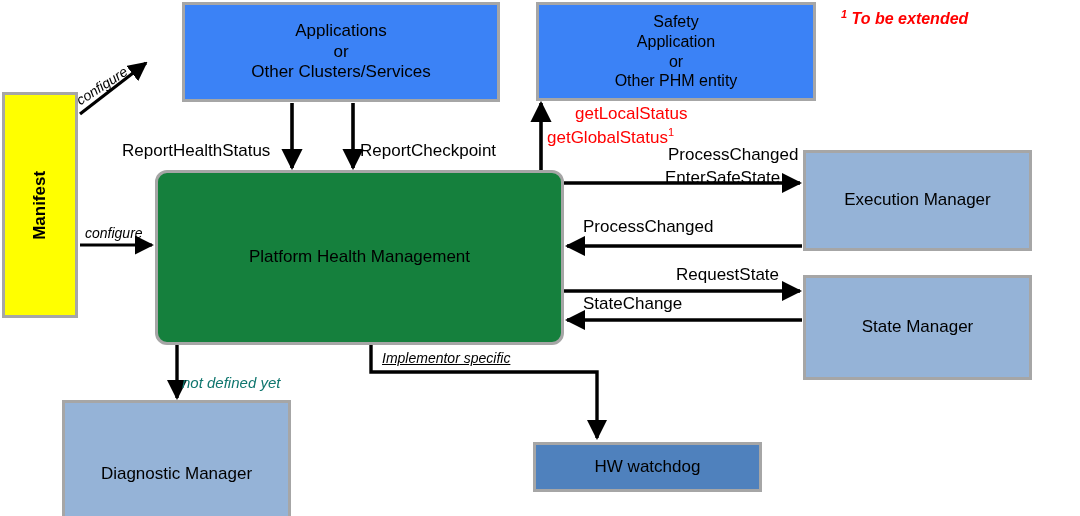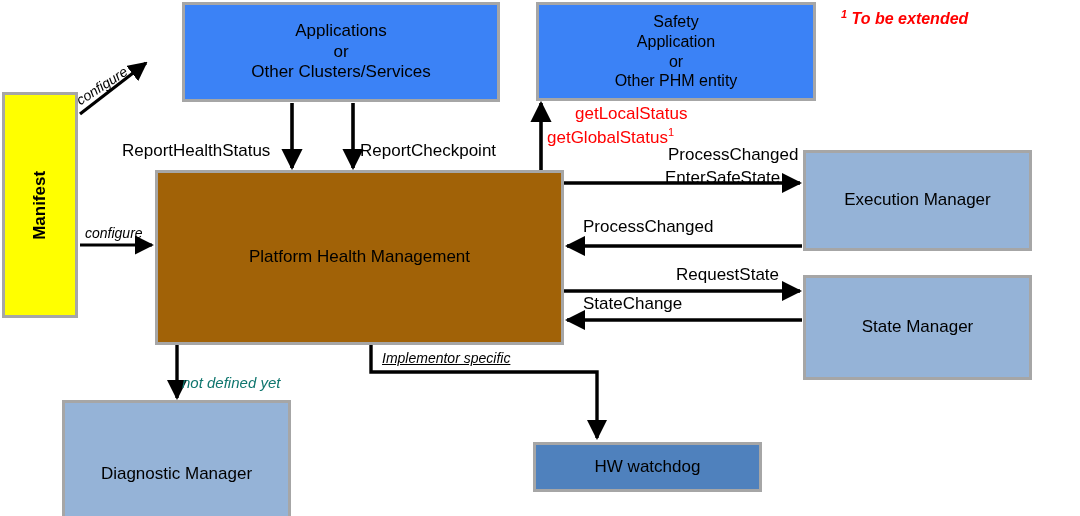--- a/index.html
+++ b/index.html
@@ -28,21 +28,21 @@
     box-sizing: border-box;
     display: flex;
     align-items: center;
     justify-content: center;
     text-align: center;
     color: #000000;
     line-height: 1.22;
     border: 3px solid #a6a6a6;
   }
   .box-lightblue { background: #3b82f6; margin-left: 32px; }
-  .box-green     { background: #a16207; }
+  .box-green     { background: #15803d; border-radius: 12px; }
   .box-yellow    { background: #ffff00; }
   .box-steel     { background: #95b3d7; }
   .box-darkblue  { background: #4f81bd; }
 
   .box-title { font-size: 17px; }
   .box-title-sm { font-size: 16px; }
 
   #box-manifest .vertical-text {
     transform: rotate(-90deg);
     white-space: nowrap;

